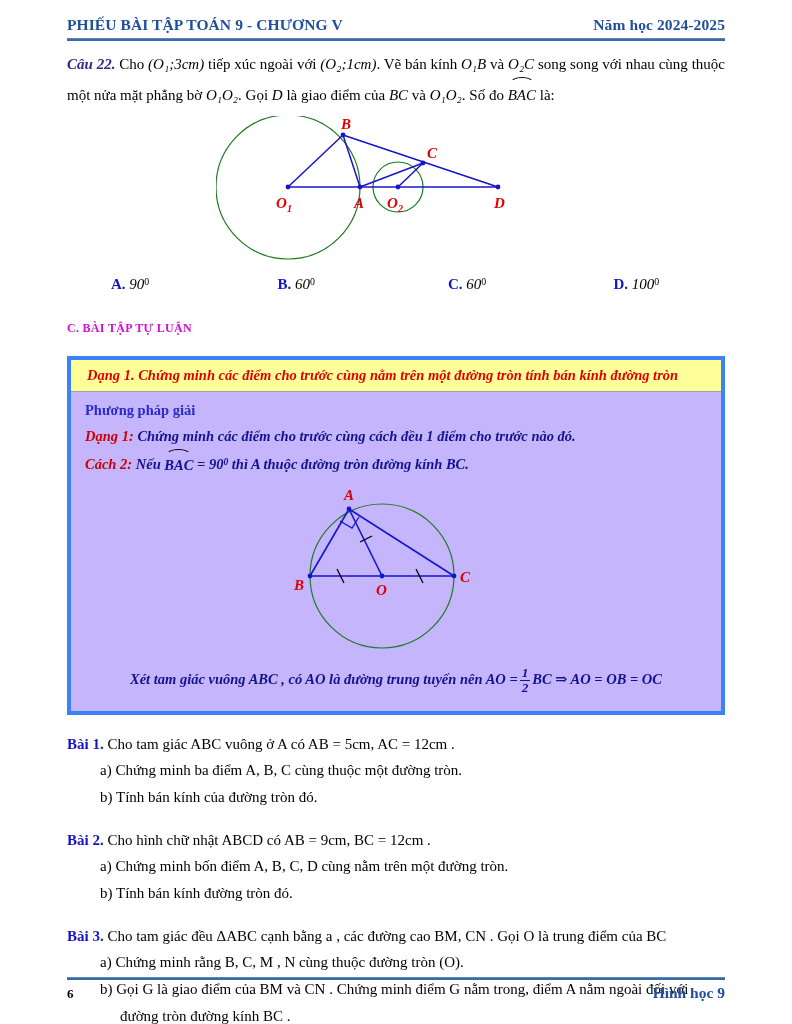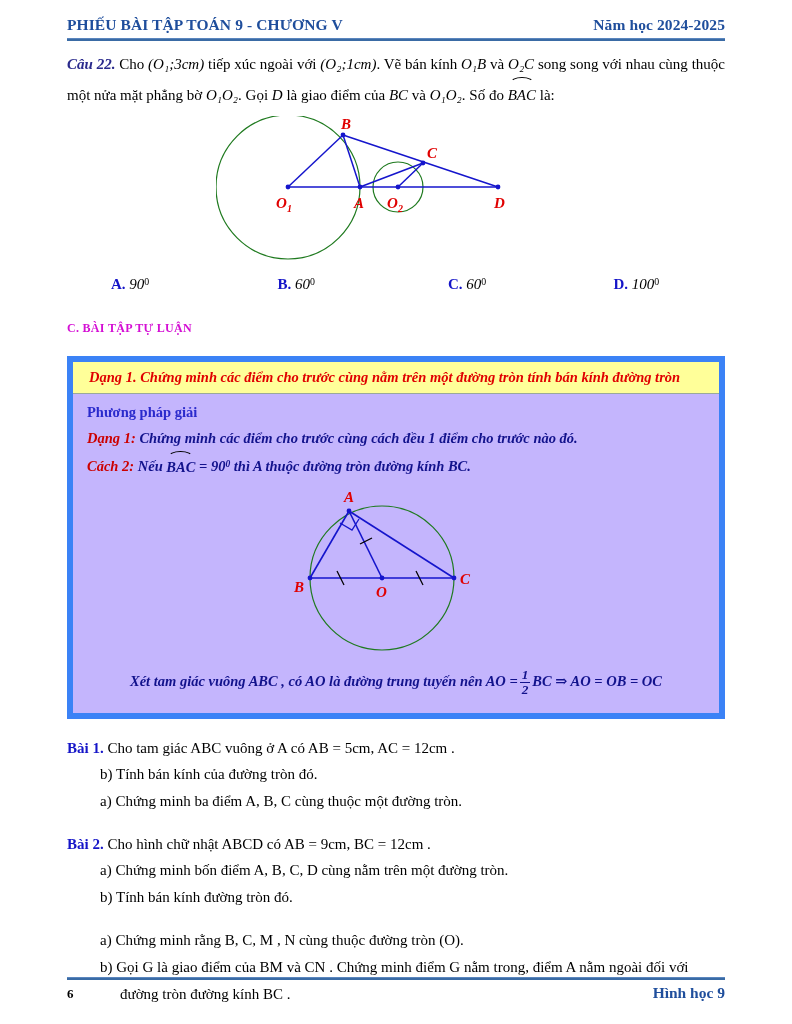--- a/index.html
+++ b/index.html
@@ -87,21 +87,21 @@
     color: #D40FD4;
     font-weight: bold;
     font-size: 12px;
     margin-top: 28px;
     letter-spacing: 0.3px;
   }
 
   
   .dang-box {
     margin-top: 20px;
-    border: 6px solid #3b82f6;
+    border: 4px solid #3b82f6;
   }
   .dang-title {
     background: #FFFF99;
     border-bottom: 1px solid #9AA99A;
     color: #E00000;
     font-weight: bold;
     font-style: italic;
     font-size: 14.5px;
     padding: 7px 12px 7px 16px;
     white-space: nowrap;
@@ -333,45 +333,49 @@
 
     </div>
   </div>
 
   <div class="bai">
     <div class="bai-line">
       <span class="bai-label">Bài 1.</span>
       <span>Cho tam giác  ABC  vuông ở  A  có  AB = 5cm, AC = 12cm .</span>
     </div>
     <div class="sub-item">
+      <span>a)</span>
+      <span>Chứng minh ba điểm  A, B, C  cùng thuộc một đường tròn.</span>
+    </div>
+    <div class="sub-item">
       <span>b)</span>
       <span>Tính bán kính của đường tròn đó.</span>
-    </div>
-    <div class="sub-item">
-      <span>a)</span>
-      <span>Chứng minh ba điểm  A, B, C  cùng thuộc một đường tròn.</span>
     </div>
   </div>
 
   <div class="bai">
     <div class="bai-line">
       <span class="bai-label">Bài 2.</span>
       <span>Cho hình chữ nhật  ABCD  có  AB = 9cm, BC = 12cm .</span>
     </div>
     <div class="sub-item">
       <span>a)</span>
       <span>Chứng minh bốn điểm  A, B, C, D cùng nằm trên một đường tròn.</span>
     </div>
     <div class="sub-item">
       <span>b)</span>
       <span>Tính bán kính đường tròn đó.</span>
     </div>
   </div>
 
   <div class="bai">
+    <div class="bai-line">
+      <span class="bai-label">Bài 3.</span>
+      <span>Cho tam giác đều ΔABC  cạnh bằng  a , các đường cao  BM, CN . Gọi  O  là trung điểm của  BC</span>
+    </div>
     <div class="sub-item">
       <span>a)</span>
       <span>Chứng minh rằng  B, C, M , N  cùng thuộc đường tròn (O).</span>
     </div>
     <div class="sub-item">
       <span>b)</span>
       <span>Gọi  G  là giao điểm của  BM  và  CN . Chứng minh điểm  G  nằm trong, điểm  A  nằm ngoài đối với</span>
     </div>
     <div class="sub-cont">đường tròn đường kính  BC .</div>
   </div>

